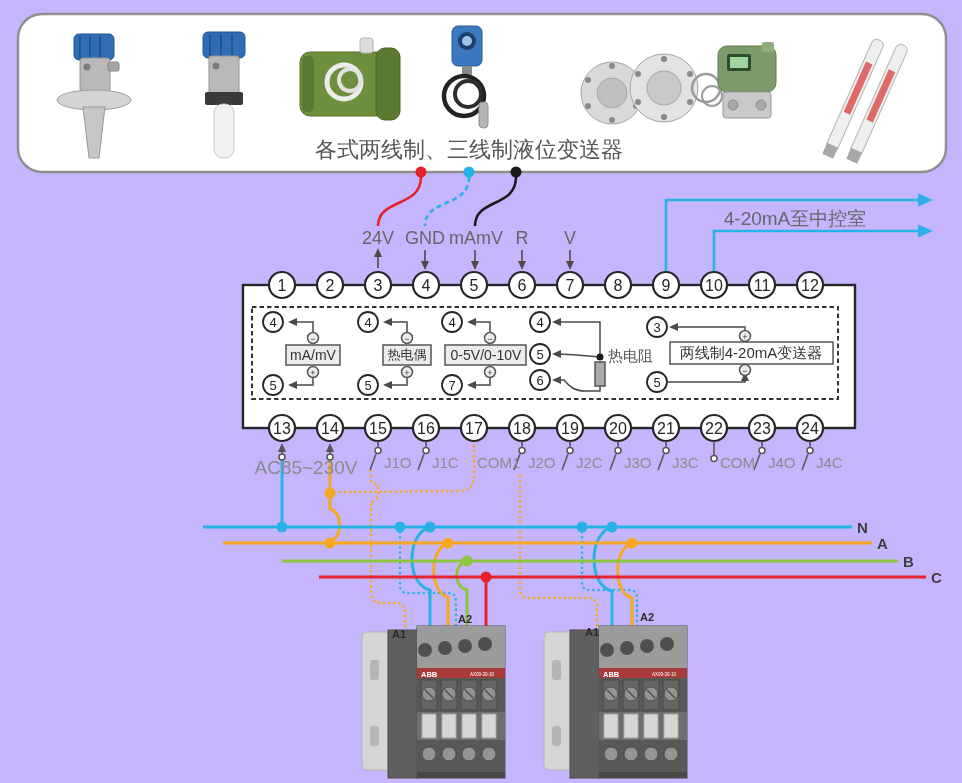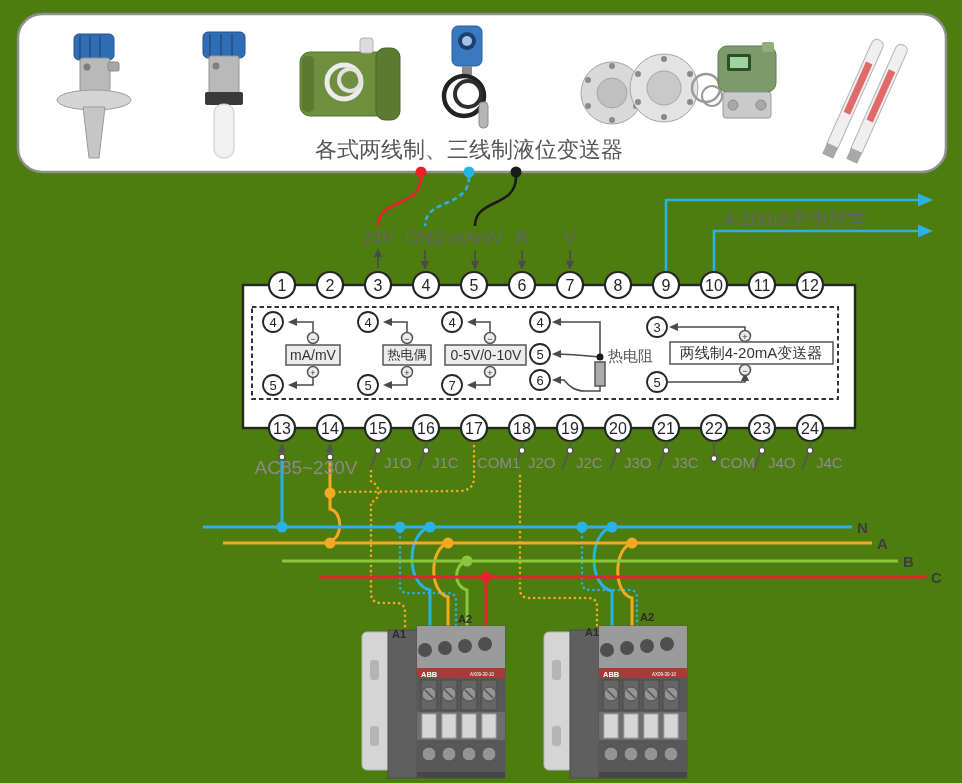--- a/index.html
+++ b/index.html
@@ -1,16 +1,16 @@
 <!DOCTYPE html>
 <html><head>
 <meta charset="utf-8">
 <style>
   html,body{margin:0;padding:0;background:#ffffff;}
-  .page{position:relative;width:962px;height:783px;background:#4d7c0f;overflow:hidden;
+  .page{position:relative;width:962px;height:783px;background:#c4b5fd;overflow:hidden;
         font-family:"Liberation Sans", sans-serif;text-decoration:underline;}
   svg{position:absolute;left:0;top:0;}
   text{font-family:"Liberation Sans", sans-serif;}
 </style>
 </head>
 <body>
 
 <div class="page">
 <svg width="962" height="783" viewBox="0 0 962 783">
 

